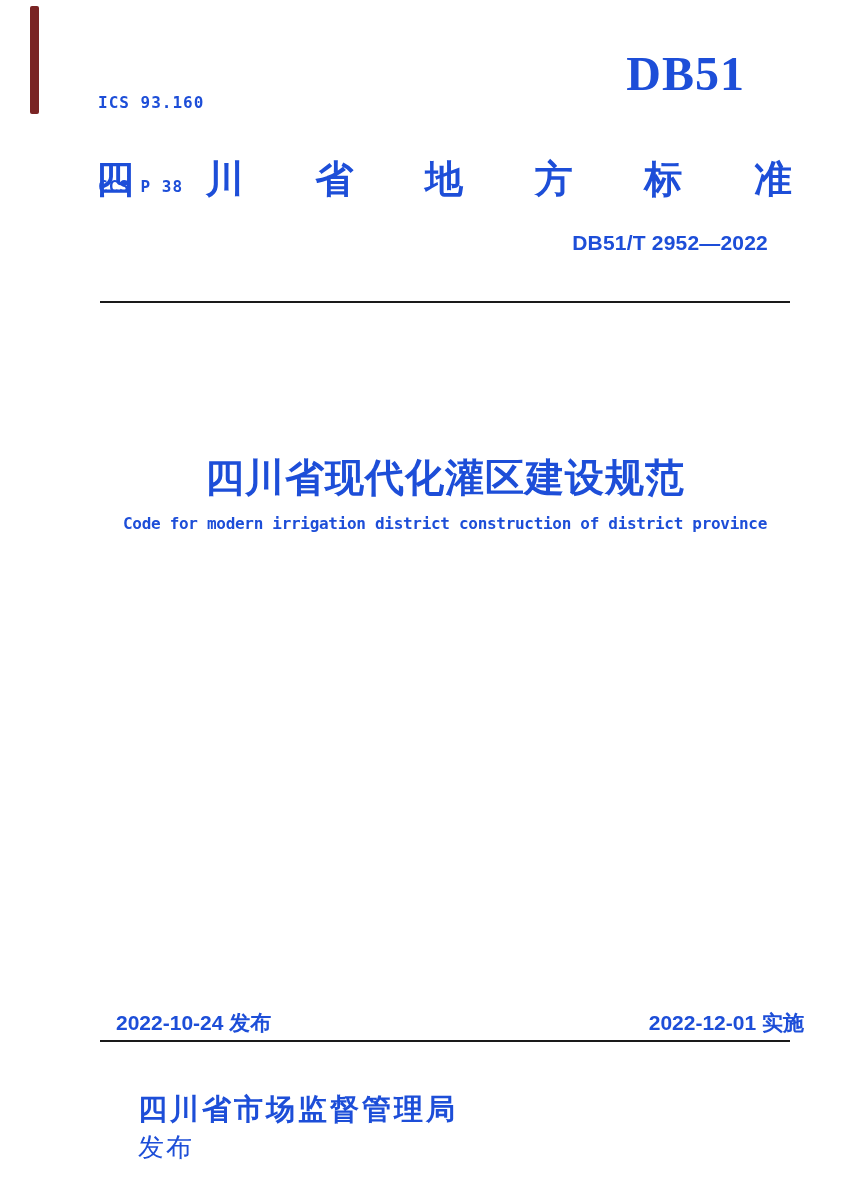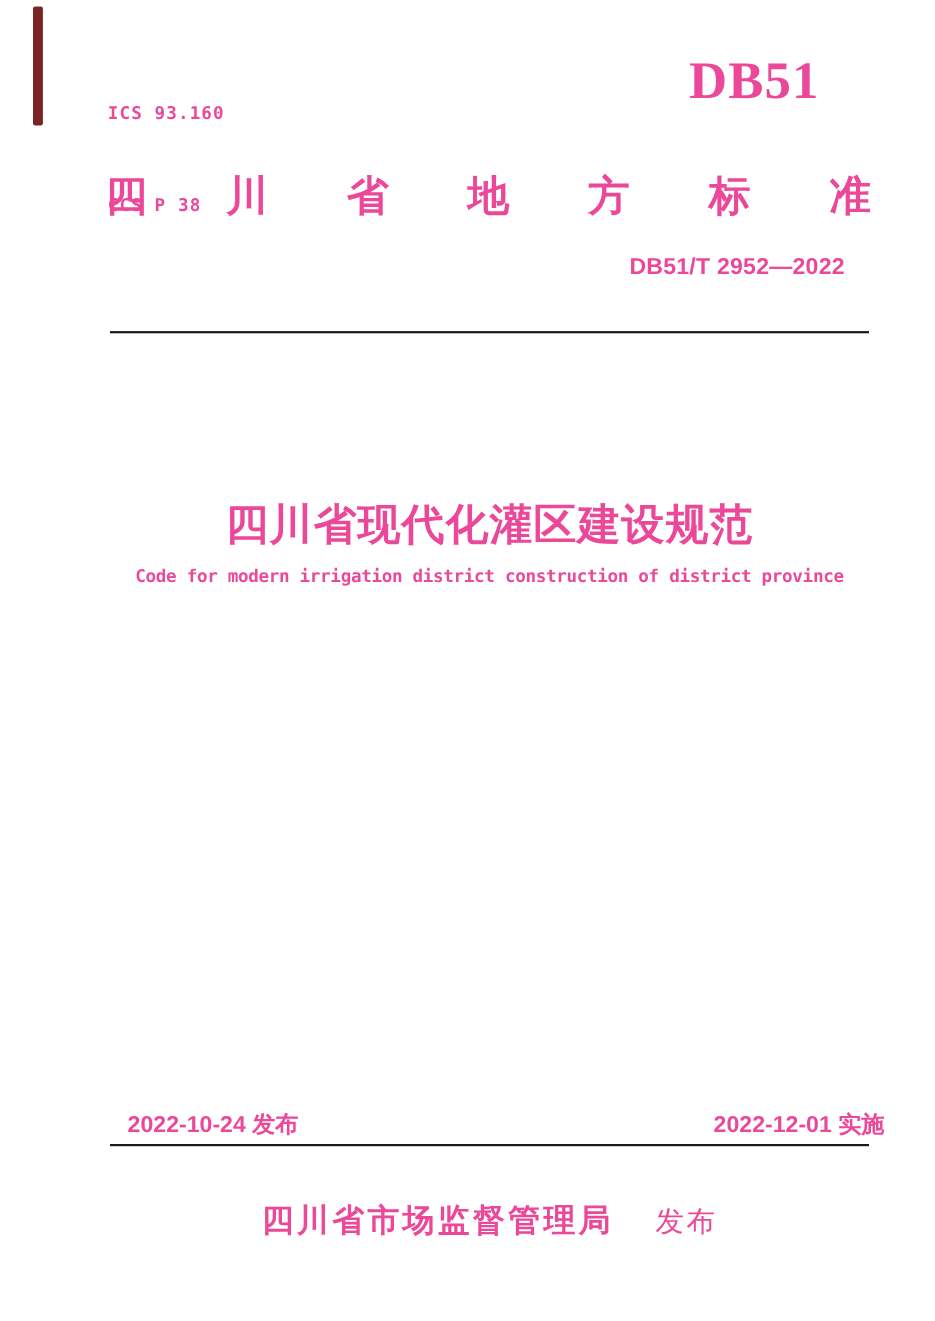--- a/index.html
+++ b/index.html
@@ -104,37 +104,38 @@
   }
   .publisher {
     position: absolute;
     left: 100px;
     top: 1090px;
     width: 690px;
     display: flex;
     justify-content: center;
     align-items: baseline;
     white-space: nowrap;
+    flex-direction: column;
   }
   .pub-name {
     font-size: 29px;
     font-weight: 700;
     letter-spacing: 3px;
   }
   .pub-suffix {
     font-size: 26px;
     font-weight: 400;
     margin-left: 38px;
     letter-spacing: 2px;
   }
 </style>
 </head>
 <body>
 
-<div class="page" style="color: #ec4899;">
+<div class="page" style="color: #1d4ed8;">
 
   <div class="red-mark" style="background: rgb(122, 36, 36);"></div>
 
   <div class="ics-block">
     <div>ICS 93.160</div>
     <div>CCS P 38</div>
   </div>
 
   <div class="logo">DB51</div>
 

